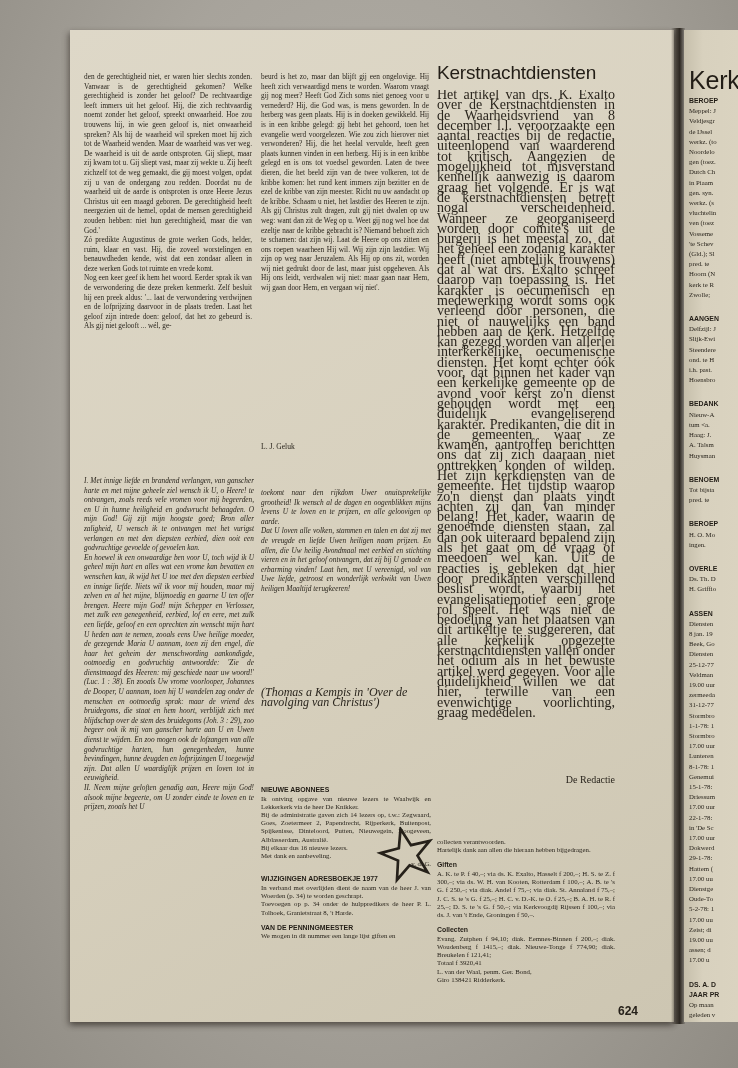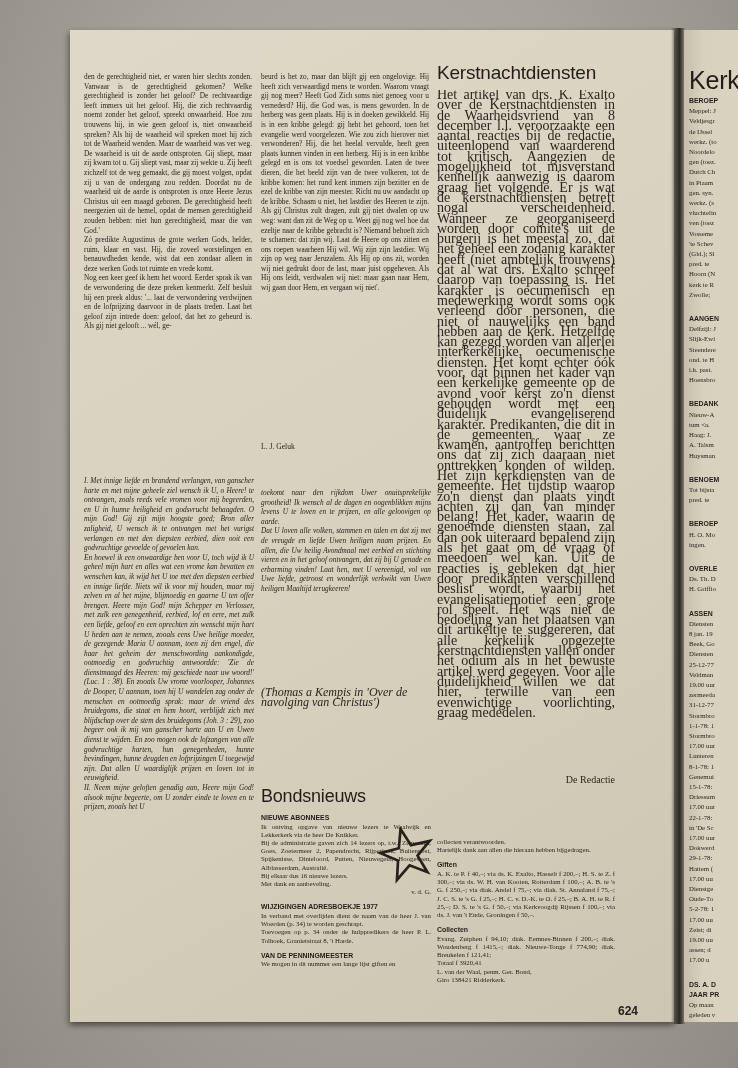--- a/index.html
+++ b/index.html
@@ -92,21 +92,20 @@
     <div class="tb sig k-sig">De Redactie</div>
 
     <div class="tb body-col italic d-col1">I. Met innige liefde en brandend verlangen, van ganscher harte en met mijne geheele ziel wensch ik U, o Heere! te ontvangen, zoals reeds vele vromen voor mij begeerden, en U in hunne heiligheid en godsvrucht behaagden. O mijn God! Gij zijt mijn hoogste goed; Bron aller zaligheid, U wensch ik te ontvangen met het vurigst verlangen en met den diepsten eerbied, dien ooit een godvruchtige gevoelde of gevoelen kan.
 En hoewel ik een onwaardige ben voor U, toch wijd ik U geheel mijn hart en alles wat een vrome kan bevatten en wenschen kan, ik wijd het U toe met den diepsten eerbied en innige liefde. Niets wil ik voor mij houden, maar mij zelven en al het mijne, blijmoedig en gaarne U ten offer brengen. Heere mijn God! mijn Schepper en Verlosser, met zulk een genegenheid, eerbied, lof en eere, met zulk een liefde, geloof en een oprechten zin wenscht mijn hart U heden aan te nemen, zooals eens Uwe heilige moeder, de gezegende Maria U aannam, toen zij den engel, die haar het geheim der menschwording aankondigde, ootmoedig en godvruchtig antwoordde: 'Zie de dienstmaagd des Heeren: mij geschiede naar uw woord!' (Luc. 1 : 38). En zooals Uw vrome voorlooper, Johannes de Dooper, U aannam, toen hij U wandelen zag onder de menschen en ootmoedig sprak: maar de vriend des bruidegoms, die staat en hem hoort, verblijdt zich met blijdschap over de stem des bruidegoms (Joh. 3 : 29), zoo begeer ook ik mij van ganscher harte aan U en Uwen dienst te wijden. En zoo mogen ook de lofzangen van alle godvruchtige harten, hun genegenheden, hunne bevindingen, hunne deugden en lofprijzingen U toegewijd zijn. Dat allen U waardiglijk prijzen en loven tot in eeuwigheid.
 II. Neem mijne geloften genadig aan, Heere mijn God! alsook mijne begeerte, om U zonder einde te loven en te prijzen, zooals het U</div>
     <div class="tb body-col italic d-col2">toekomt naar den rijkdom Uwer onuitsprekelijke grootheid! Ik wensch al de dagen en oogenblikken mijns levens U te loven en te prijzen, en alle geloovigen op aarde.
 Dat U loven alle volken, stammen en talen en dat zij met de vreugde en liefde Uwen heiligen naam prijzen. En allen, die Uw heilig Avondmaal met eerbied en stichting vieren en in het geloof ontvangen, dat zij bij U genade en erbarming vinden! Laat hen, met U vereenigd, vol van Uwe liefde, getroost en wonderlijk verkwikt van Uwen heiligen Maaltijd terugkeeren!</div>
     <div class="tb d-attr">(Thomas a Kempis in 'Over de navolging van Christus')</div>
 
     <div class="b-block">
-      <h2 class="b-title">Bondsnieuws</h2>
       <div class="subhead">NIEUWE ABONNEES</div>
       <div class="small-body">Ik ontving opgave van nieuwe lezers te Waalwijk en Lekkerkerk via de heer De Knikker.
 Bij de administratie gaven zich 14 lezers op, t.w.: Zegwaard, Goes, Zoetermeer 2, Papendrecht, Rijperkerk, Buitenpost, Spijkenisse, Dinteloord, Putten, Nieuwegein, Hoogeveen, Alblasserdam, Australië.
 Bij elkaar dus 16 nieuwe lezers.
 Met dank en aanbeveling.</div>
       <div class="small-body sig-right">v. d. G.</div>
       <div class="subhead spaced">WIJZIGINGEN ADRESBOEKJE 1977</div>
       <div class="small-body">In verband met overlijden dient de naam van de heer J. van Woerden (p. 34) te worden geschrapt.
 Toevoegen op p. 34 onder de hulppredikers de heer P. L. Tolhoek, Granietstraat 8, 't Harde.</div>
       <div class="subhead spaced">VAN DE PENNINGMEESTER</div>

